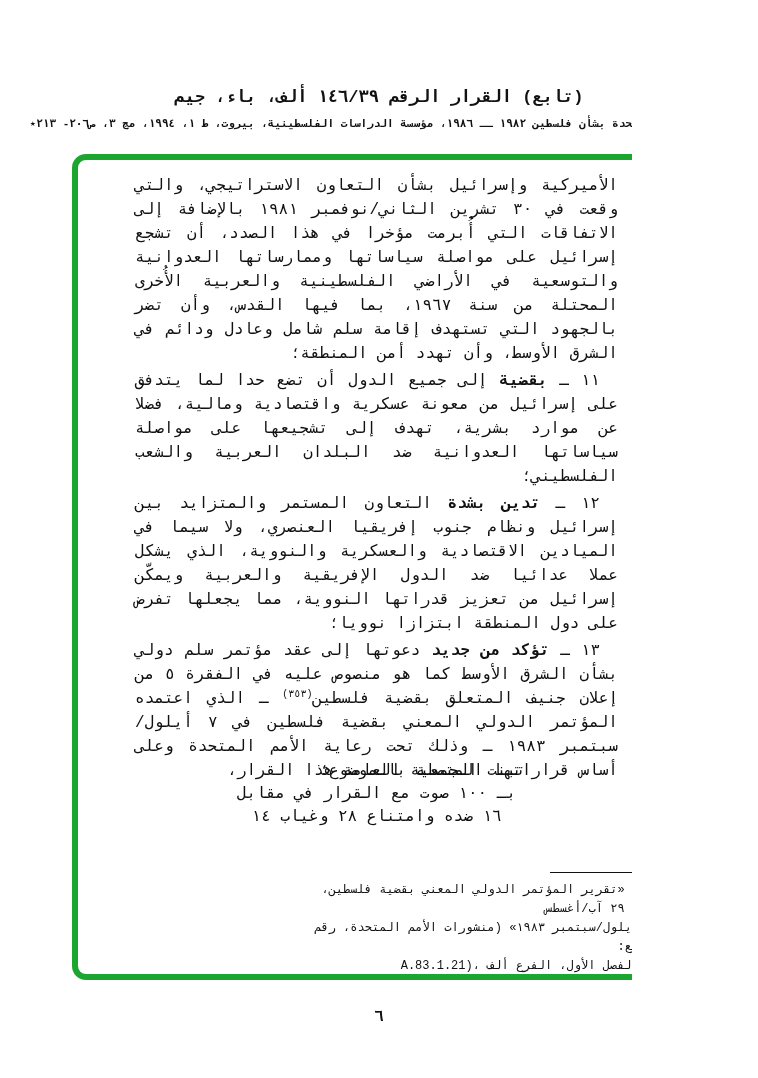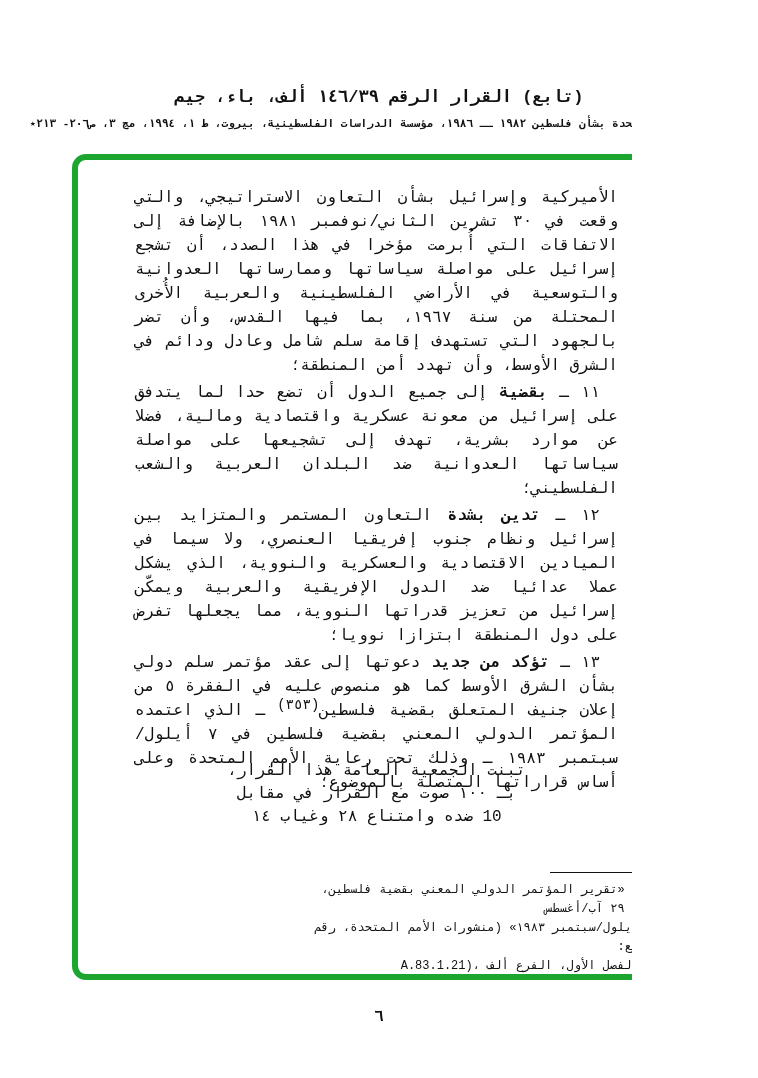--- a/index.html
+++ b/index.html
@@ -24,28 +24,28 @@
     white-space:nowrap;
   }
   .content-frame{
     position:absolute;left:72px;top:142px;
     width:614px;height:826px;
     box-sizing:border-box;
     border:6px solid #1ca52f;
     border-radius:14px;
   }
   .body-text{
-    position:absolute;left:135px;top:174px;width:483px;
+    position:absolute;left:135px;top:162px;width:483px;
     direction:rtl;text-align:justify;
     font-size:16px;line-height:24px;
   }
   .body-text p{margin:0 0 3px 0;}
   .body-text p.indent{text-indent:18px;}
   .bold{font-weight:bold;}
-  sup{font-size:14px;line-height:0;}
+  sup{font-size:10px;line-height:0;}
   .adoption-note{
     position:absolute;left:135px;top:748px;width:483px;
     direction:rtl;text-align:center;
     font-size:16px;line-height:23px;
   }
   .footnote{
     position:absolute;left:300px;top:860px;width:368px;
     direction:rtl;text-align:right;
     font-size:12px;line-height:19px;
   }
@@ -76,21 +76,21 @@
   <div class="body-text" id="paragraphs">
       <p><span>الأميركية وإسرائيل بشأن التعاون الاستراتيجي، والتي وقعت في ٣٠ تشرين الثاني/نوفمبر ١٩٨١ بالإضافة إلى الاتفاقات التي أُبرمت مؤخرا في هذا الصدد، أن تشجع إسرائيل على مواصلة سياساتها وممارساتها العدوانية والتوسعية في الأراضي الفلسطينية والعربية الأُخرى المحتلة من سنة ١٩٦٧، بما فيها القدس، وأن تضر بالجهود التي تستهدف إقامة سلم شامل وعادل ودائم في الشرق الأوسط، وأن تهدد أمن المنطقة؛</span></p>
       <p class="indent"><span>١١ ـ </span><span class="bold">بقضية</span><span> إلى جميع الدول أن تضع حدا لما يتدفق على إسرائيل من معونة عسكرية واقتصادية ومالية، فضلا عن موارد بشرية، تهدف إلى تشجيعها على مواصلة سياساتها العدوانية ضد البلدان العربية والشعب الفلسطيني؛</span></p>
       <p class="indent"><span>١٢ ـ </span><span class="bold">تدين بشدة</span><span> التعاون المستمر والمتزايد بين إسرائيل ونظام جنوب إفريقيا العنصري، ولا سيما في الميادين الاقتصادية والعسكرية والنووية، الذي يشكل عملا عدائيا ضد الدول الإفريقية والعربية ويمكّن إسرائيل من تعزيز قدراتها النووية، مما يجعلها تفرض على دول المنطقة ابتزازا نوويا؛</span></p>
       <p class="indent"><span>١٣ ـ </span><span class="bold">تؤكد من جديد</span><span> دعوتها إلى عقد مؤتمر سلم دولي بشأن الشرق الأوسط كما هو منصوص عليه في الفقرة ٥ من إعلان جنيف المتعلق بقضية فلسطين</span><sup>(٣٥٣)</sup><span> ـ الذي اعتمده المؤتمر الدولي المعني بقضية فلسطين في ٧ أيلول/سبتمبر ١٩٨٣ ـ وذلك تحت رعاية الأمم المتحدة وعلى أساس قراراتها المتصلة بالموضوع؛</span></p>
     </div>
 
   <div class="adoption-note" id="adoption-note">
       <div>تبنت الجمعية العامة هذا القرار،</div>
       <div>بـ ١٠٠ صوت مع القرار في مقابل</div>
-      <div>10 ضده وامتناع ٢٨ وغياب ١٤</div>
+      <div>١٦ ضده وامتناع ٢٨ وغياب ١٤</div>
     </div>
 
   <div class="footnote">
     <div class="footnote-separator"></div>
     <div id="footnote-lines">
         <div class="footnote-line">(٣٥٣) «تقرير المؤتمر الدولي المعني بقضية فلسطين، جنيف، ٢٩ آب/أغسطس</div>
         <div class="footnote-line">ـ ٧ أيلول/سبتمبر ١٩٨٣» (منشورات الأمم المتحدة، رقم المبيع:</div>
         <div class="footnote-line latin-start">A.83.1.21)، الفصل الأول، الفرع ألف.</div>
       </div>
   </div>

